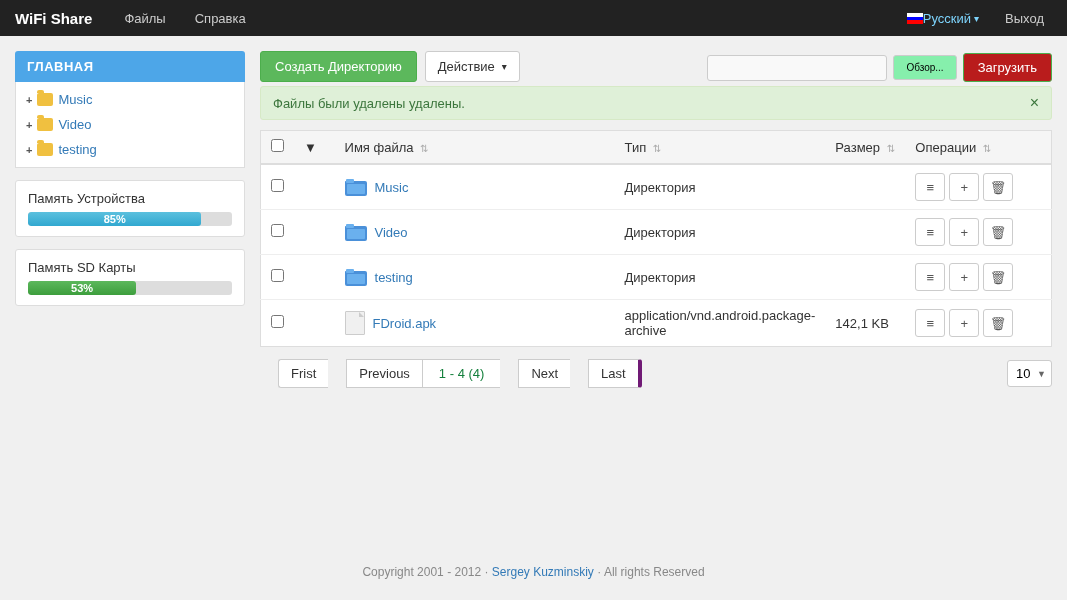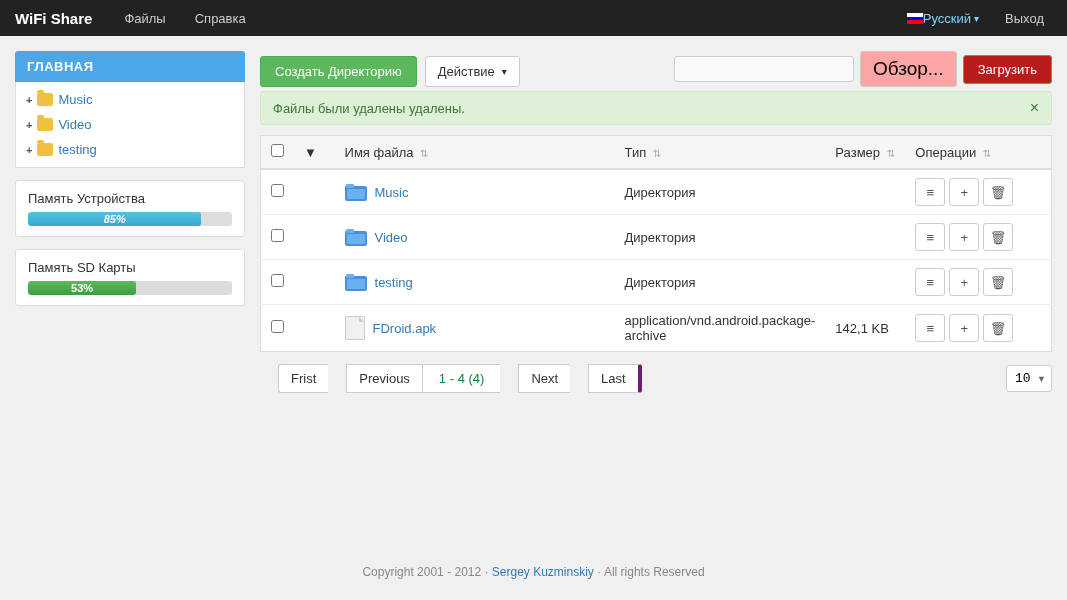--- a/index.html
+++ b/index.html
@@ -133,21 +133,21 @@
     .progress-bar-wrap {
       background: #ddd;
       border-radius: 3px;
       height: 14px;
       overflow: hidden;
     }
     .progress-bar-fill {
       height: 100%;
       border-radius: 3px;
     }
-    .progress-bar-fill.blue { background: linear-gradient(180deg, #5bc0de 0%, #31a8d0 100%); font-style: italic; }
+    .progress-bar-fill.blue { background: linear-gradient(180deg, #5bc0de 0%, #31a8d0 100%); }
     .progress-bar-fill.green { background: linear-gradient(180deg, #5cb85c 0%, #3d9e3d 100%); }
     .progress-label {
       text-align: center;
       font-size: 11px;
       color: #fff;
       line-height: 14px;
       font-weight: bold;
     }
 
     
@@ -189,26 +189,26 @@
     }
     .upload-input {
       border: 1px solid #ccc;
       border-radius: 3px;
       padding: 5px 8px;
       width: 180px;
       font-size: 12px;
       background: #f9f9f9;
     }
     .btn-browse {
-      background: #fca5a5;
+      background: #86efac;
       border: 1px solid #ccc;
       padding: 6px 12px;
       border-radius: 3px;
       cursor: pointer;
-      font-size: 19px;
+      font-size: 10px;
     }
     .btn-upload {
       background: #b91c1c;
       color: #fff;
       border: 1px solid #4cae4c;
       padding: 6px 14px;
       border-radius: 3px;
       cursor: pointer;
       font-size: 13px;
     }
@@ -334,21 +334,20 @@
       border-right: none;
     }
     .per-page-select {
       border: 1px solid #ccc;
       background: #fff;
       padding: 5px 20px 5px 8px;
       border-radius: 3px;
       font-size: 13px;
       cursor: pointer;
       appearance: none;
-      font-family: Liberation Mono, monospace;
     }
     .per-page-wrap {
       display: flex;
       align-items: center;
       gap: 4px;
       position: relative;
     }
     .per-page-wrap::after {
       content: '▼';
       font-size: 9px;

